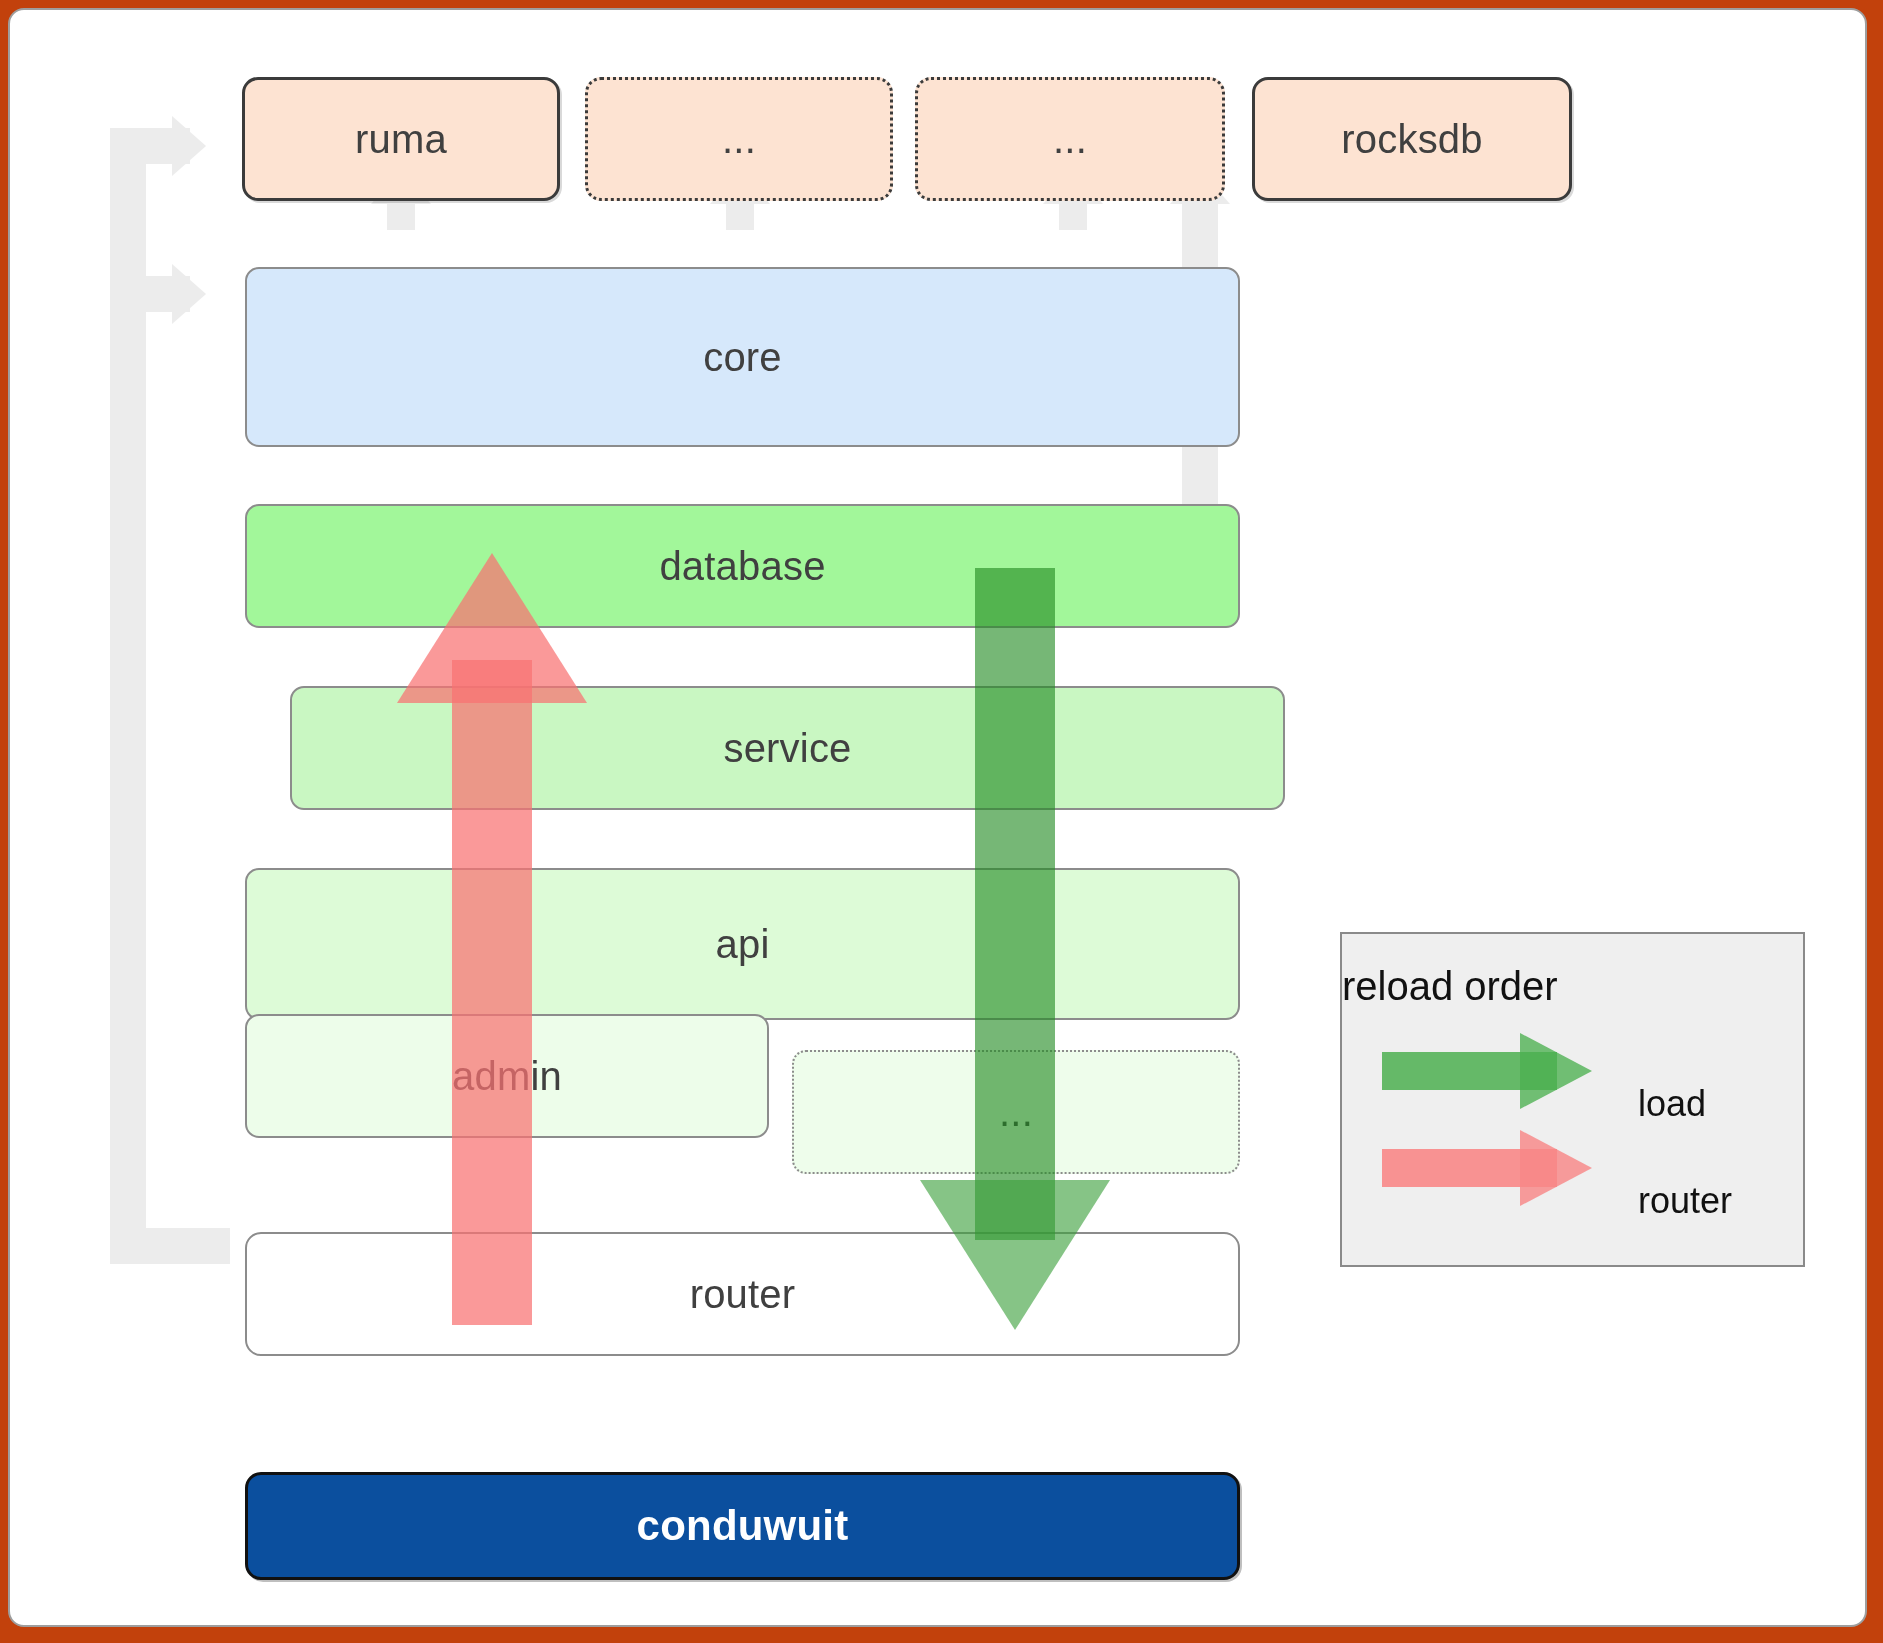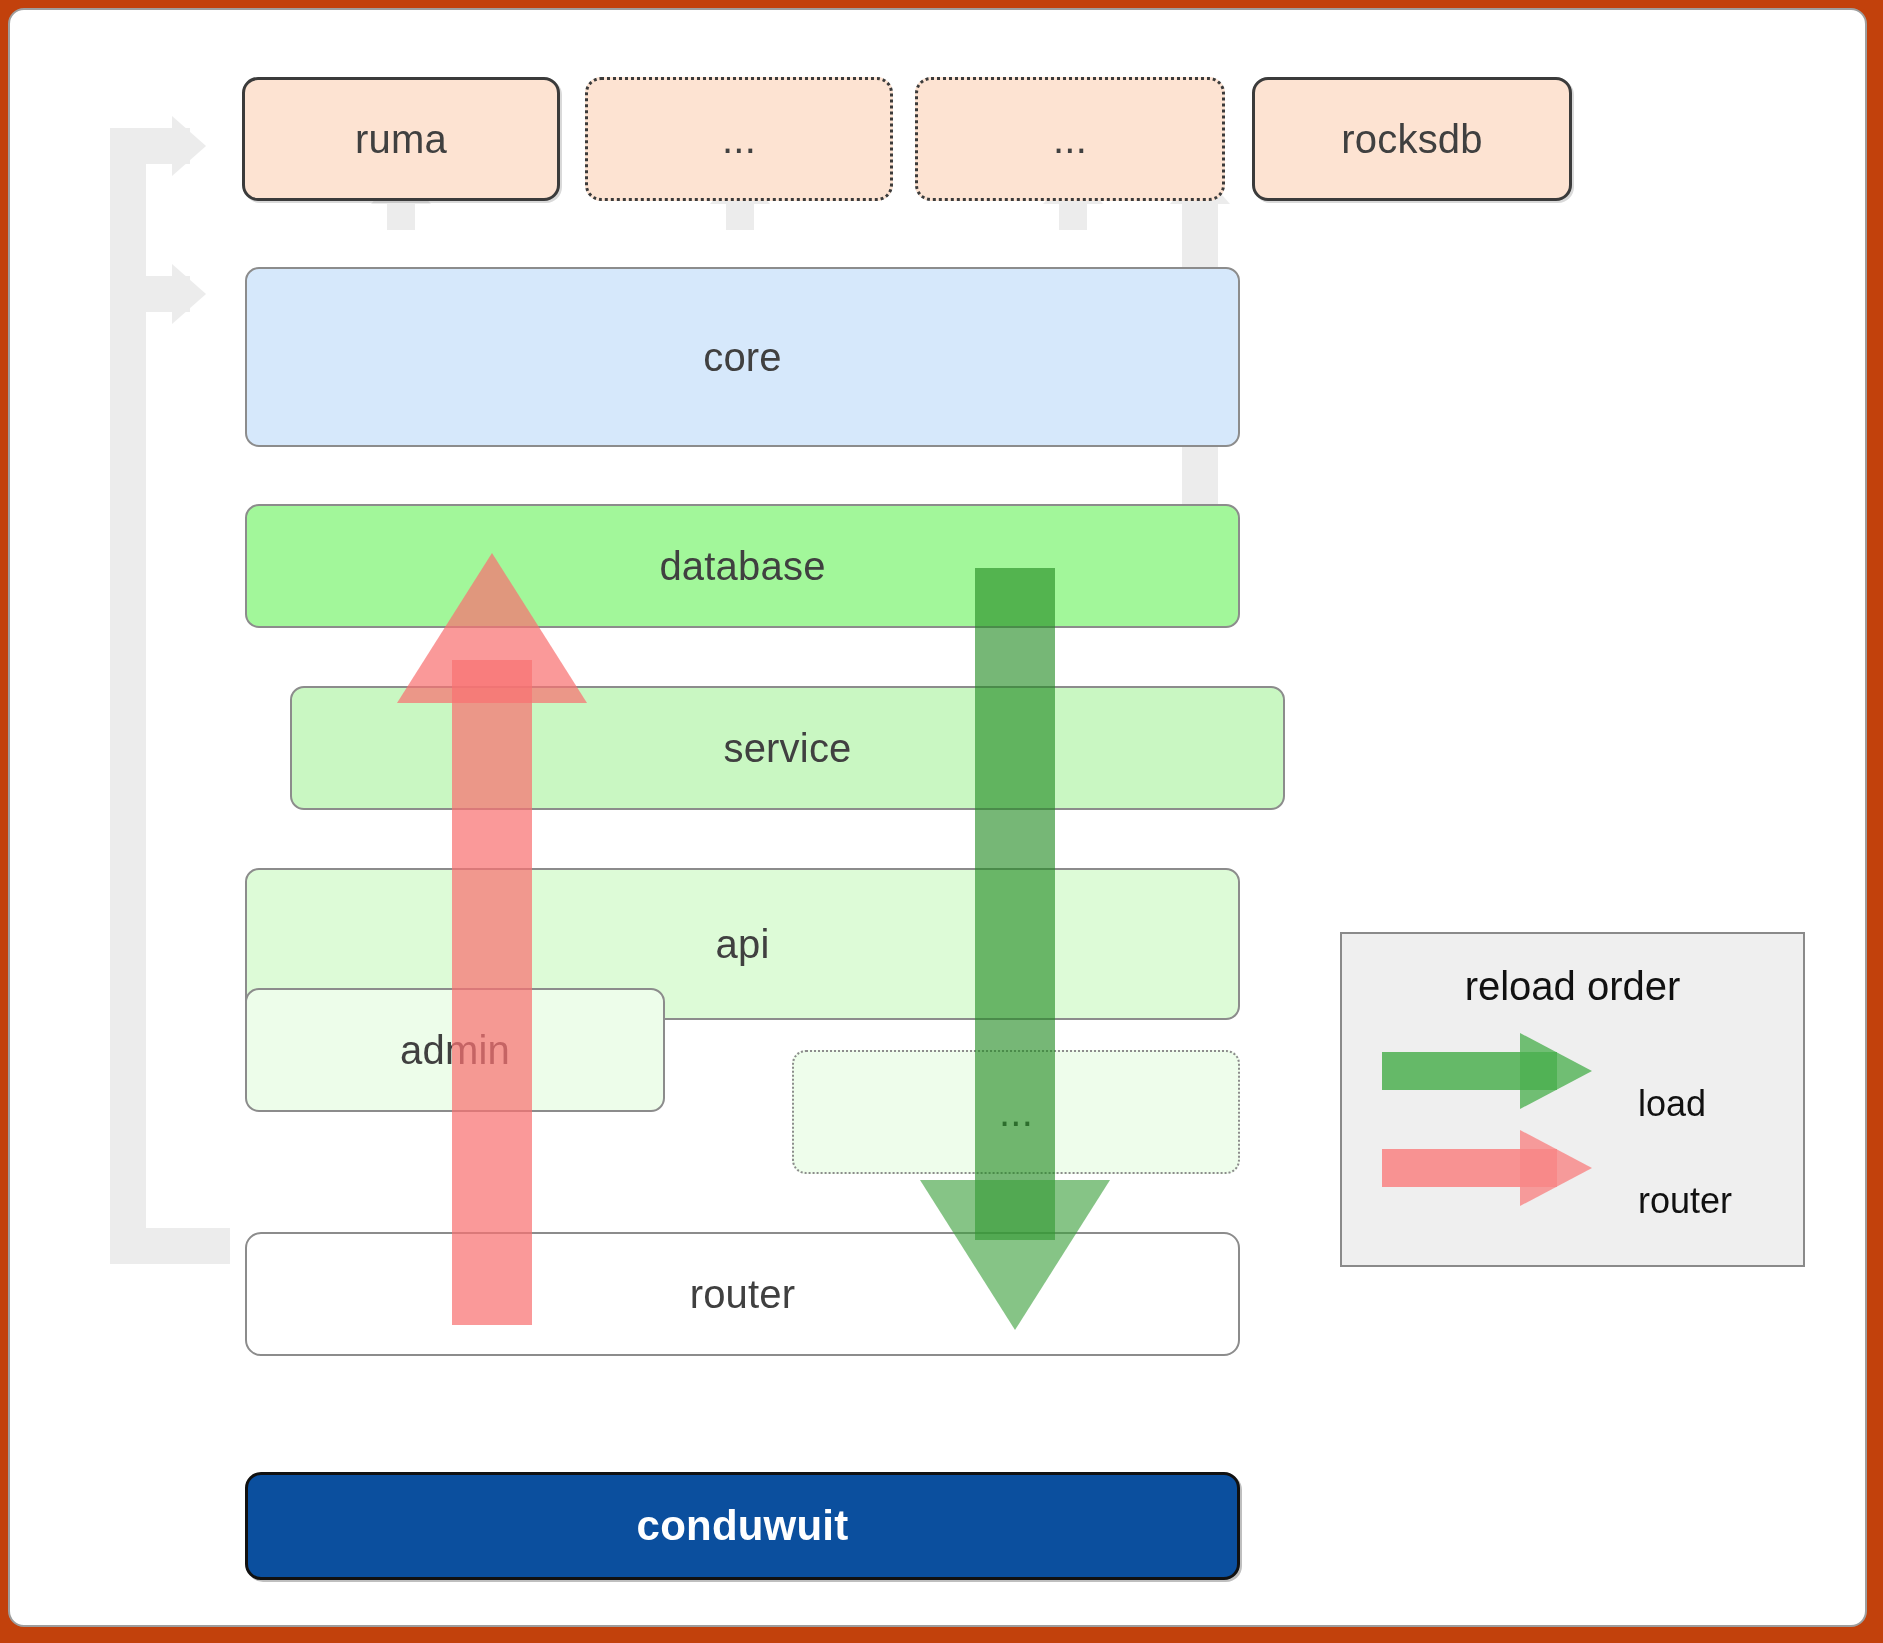--- a/index.html
+++ b/index.html
@@ -99,21 +99,21 @@
 
   
   .legend{
     position:absolute;
     background:#efefef;
     border:2px solid #8a8a8a;
     box-sizing:border-box;
   }
   .legend-title{
     position:absolute;left:0;right:0;top:30px;
-    text-align:center;font-size:40px;color:#111;
+    text-align:left;font-size:40px;color:#111;
   }
   .legend-row{ position:absolute; }
   .lg-shaft{ position:absolute;height:38px; }
   .lg-head{
     position:absolute;width:0;height:0;
     border-top:38px solid transparent;
     border-bottom:38px solid transparent;
   }
   .lg-label{ position:absolute;font-size:36px;color:#111;margin-top:35px; }
 </style>
@@ -170,21 +170,21 @@
   </div>
 
   <div class="node layer service" style="left:245px;top:686px;width:995px;height:124px;margin-left:45px;">
     <span>service</span>
   </div>
 
   <div class="node layer api" style="left:245px;top:868px;width:995px;height:152px;text-align:right;">
     <span>api</span>
   </div>
 
-  <div class="node layer admin" style="left:245px;top:988px;width:420px;height:124px;">
+  <div class="node layer admin" style="left:245px;top:1014px;width:524px;height:124px;">
     <span>admin</span>
   </div>
 
   <div class="node layer dotted dots2" style="left:792px;top:1050px;width:448px;height:124px;">
     <span>...</span>
   </div>
 
   <div class="node layer router" style="left:245px;top:1232px;width:995px;height:124px;border-radius:16px;">
     <span>router</span>
   </div>

